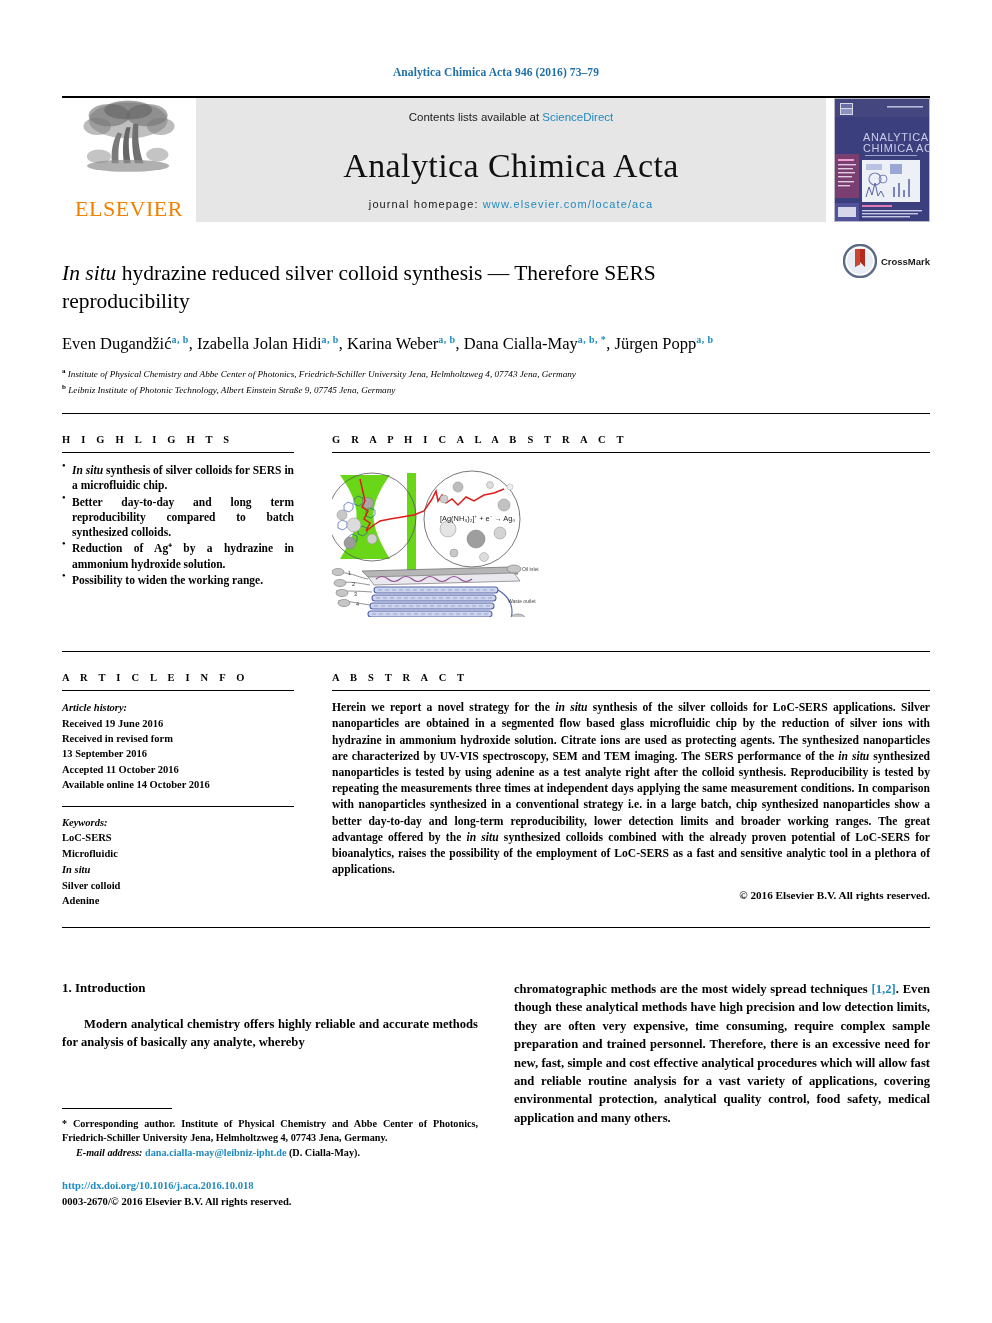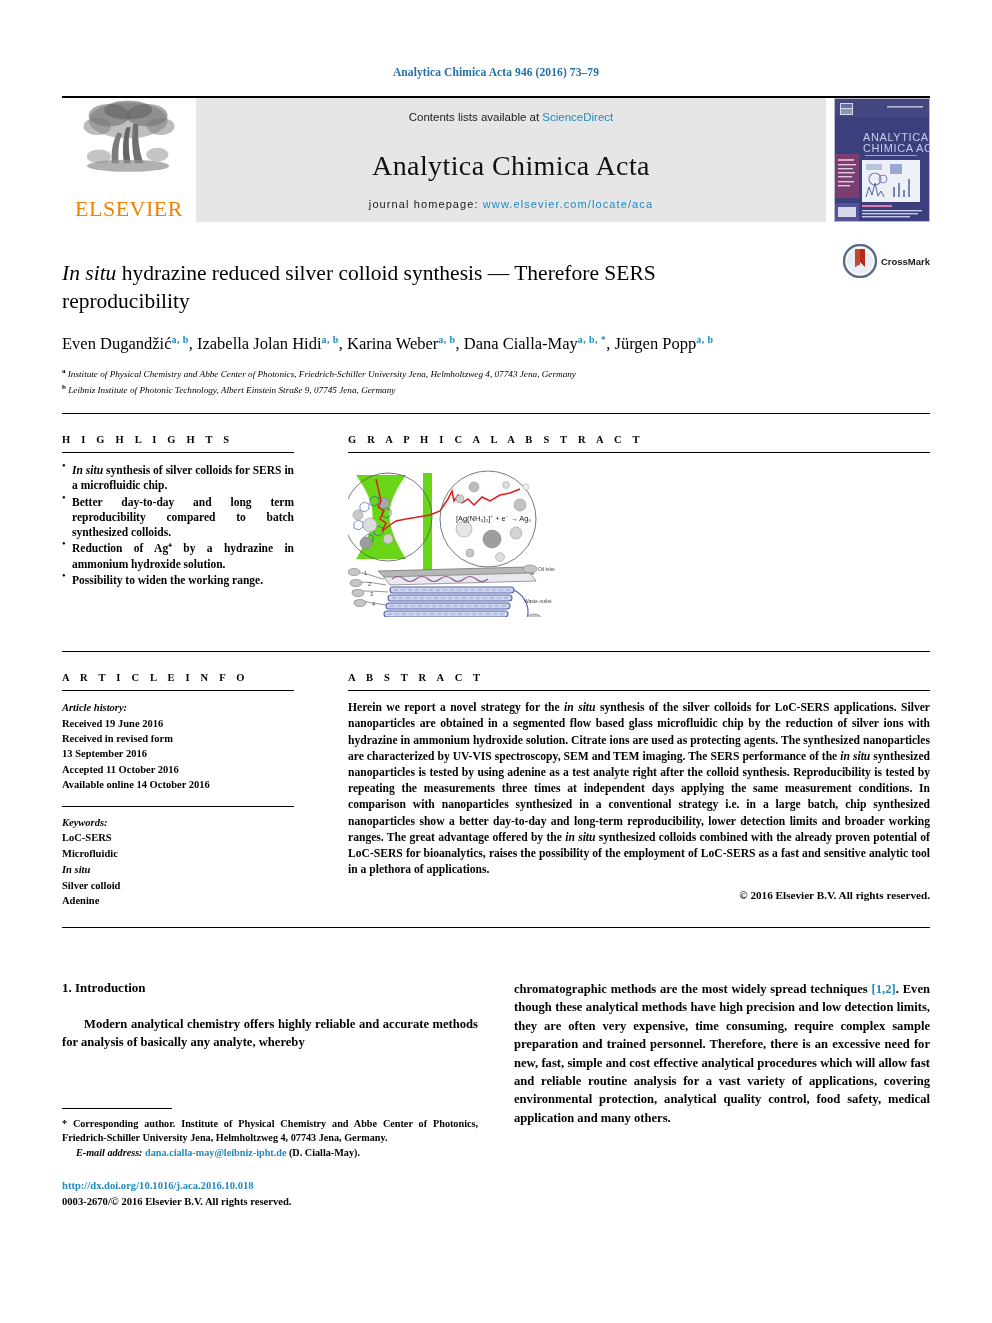--- a/index.html
+++ b/index.html
@@ -72,21 +72,21 @@
     padding: 13px 0 12px 0;
   }
   .contents-line {
     font-family: "Liberation Sans", sans-serif;
     font-size: 11.5px;
     color: #1a1a1a;
   }
   .contents-line .sd { color: #1f8ac0; }
   .journal-name {
     font-family: "Liberation Serif", serif;
-    font-size: 28px;
+    font-size: 34px;
     color: #111;
     letter-spacing: .4px;
     margin-top: 10px;
   }
   .homepage-line {
     font-family: "Liberation Sans", sans-serif;
     font-size: 11px;
     letter-spacing: 1.1px;
     color: #1a1a1a;
   }
@@ -157,21 +157,21 @@
     font-style: normal;
     font-weight: bold;
     font-size: 7px;
     vertical-align: super;
   }
 
   
   .rule-mid { border-top: 1.6px solid #000; margin-top: 16px; }
   .infozone {
     display: flex;
-    gap: 16px;
+    gap: 0;
     margin-top: 0;
   }
   .col-left {
     width: 232px;
     flex: 0 0 232px;
     padding-right: 24px;
     box-sizing: content-box;
   }
   .col-right {
     flex: 1 1 auto;

